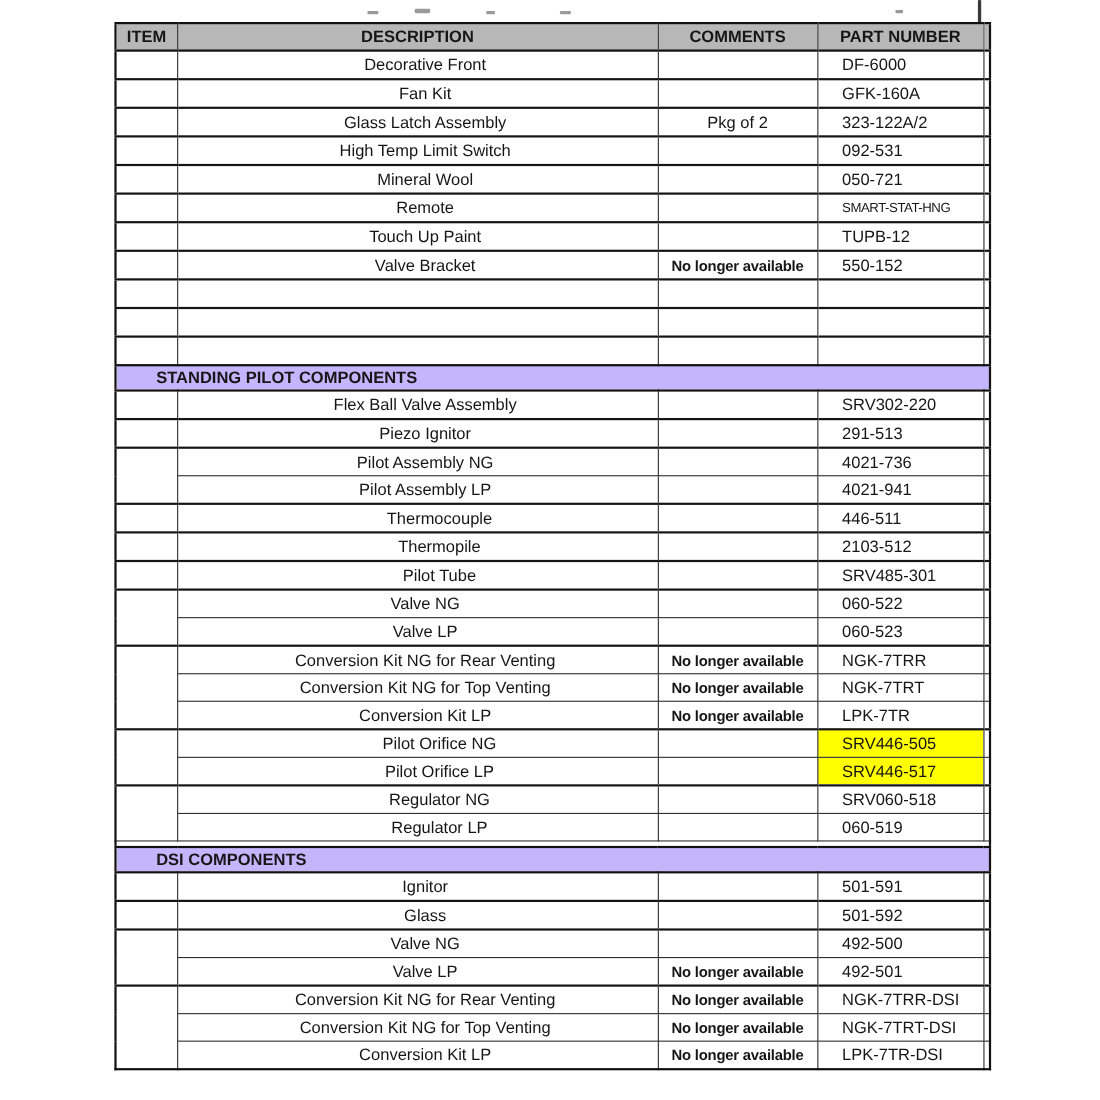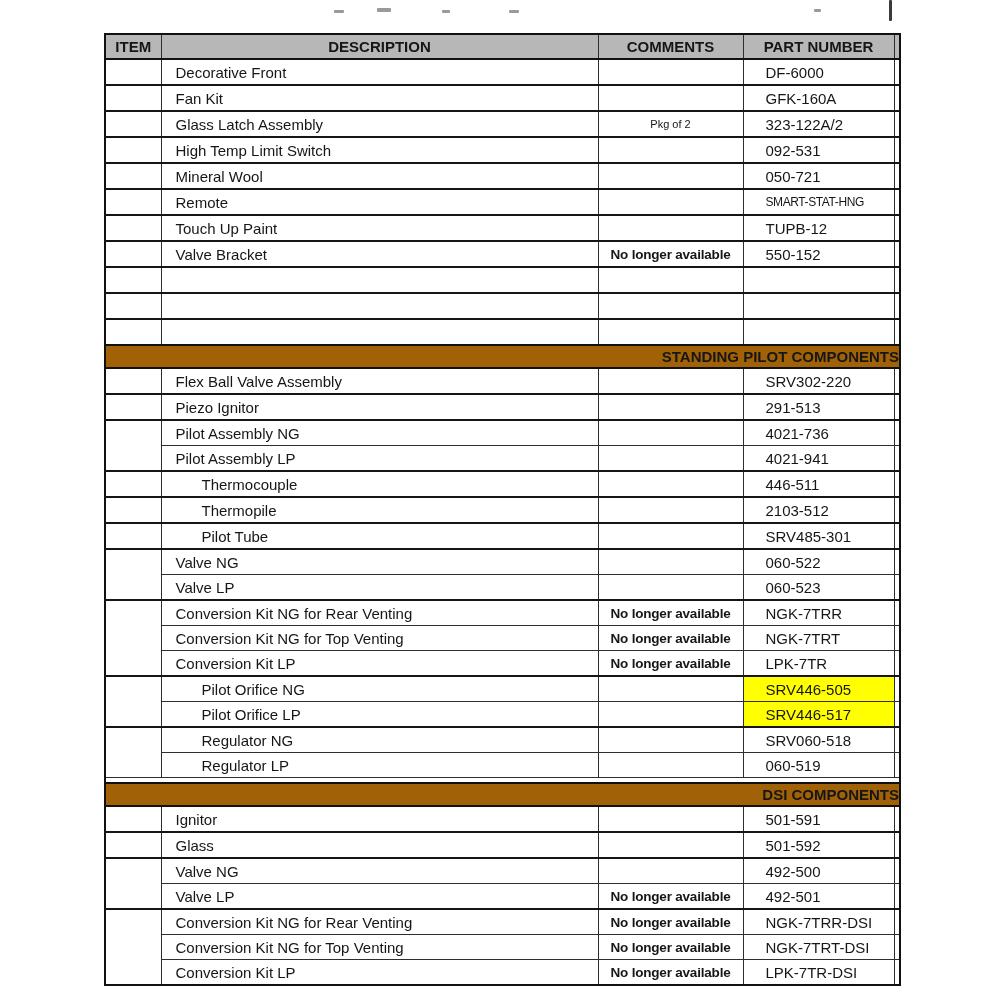--- a/index.html
+++ b/index.html
@@ -4,42 +4,41 @@
 <style>
   html, body { margin:0; padding:0; background:#ffffff; }
   .page {
     position:relative; width:1000px; height:1000px; background:#ffffff;
     font-family:"Liberation Sans", sans-serif; color:#161616; overflow:hidden;
   }
   table.parts {
     position:absolute; left:104px; top:20px; width:795px;
     border-collapse:collapse; table-layout:fixed;
     border:2.6px solid #111;
-    margin-top:13px;
   }
   td, th {
     border:1.4px solid #2e2e2e;
     padding:0; height:24px; font-size:15px; color:#161616;
     white-space:nowrap; overflow:hidden; vertical-align:middle;
     background:#ffffff;
   }
   tr.group-start > td { border-top:2.2px solid #151515; }
   thead th {
     background:#b7b7b7; font-weight:bold; text-align:center;
     border-top:2.4px solid #111; border-bottom:2.4px solid #111; height:23px;
   }
   tr.band th {
-    background:#a16207; font-weight:bold; text-align:right; height:21px;
-    border-top:2.4px solid #111; border-bottom:2.4px solid #111;
+    background:#c4b5fd; font-weight:bold; text-align:left; height:21px;
+    border-top:2.4px solid #111; border-bottom:2.4px solid #111;padding-left:36px;
   }
   tr.spacer td { height:4px; border-left:none; border-right:none; }
   td.item { }
-  td.desc { text-align:left; padding-left:14px; }
+  td.desc { text-align:center; padding-left:14px; }
   td.desc.indent { padding-left:40px; }
-  td.comments { text-align:center; font-size:11px; }
+  td.comments { text-align:center; font-size:15px; }
   td.comments.nla { font-weight:bold; font-size:13.5px; letter-spacing:-0.2px; }
   td.part { text-align:left; padding-left:22px; }
   td.part.small { font-size:12px; letter-spacing:-0.4px; }
   td.part.highlight { background:#ffff00; }
   td.sliver { padding:0; }
   .artifact { position:absolute; background:#9a9a9a; border-radius:1px; }
   .artifact.dark { background:#3a3a3a; }
 </style>
 </head>
 <body>

